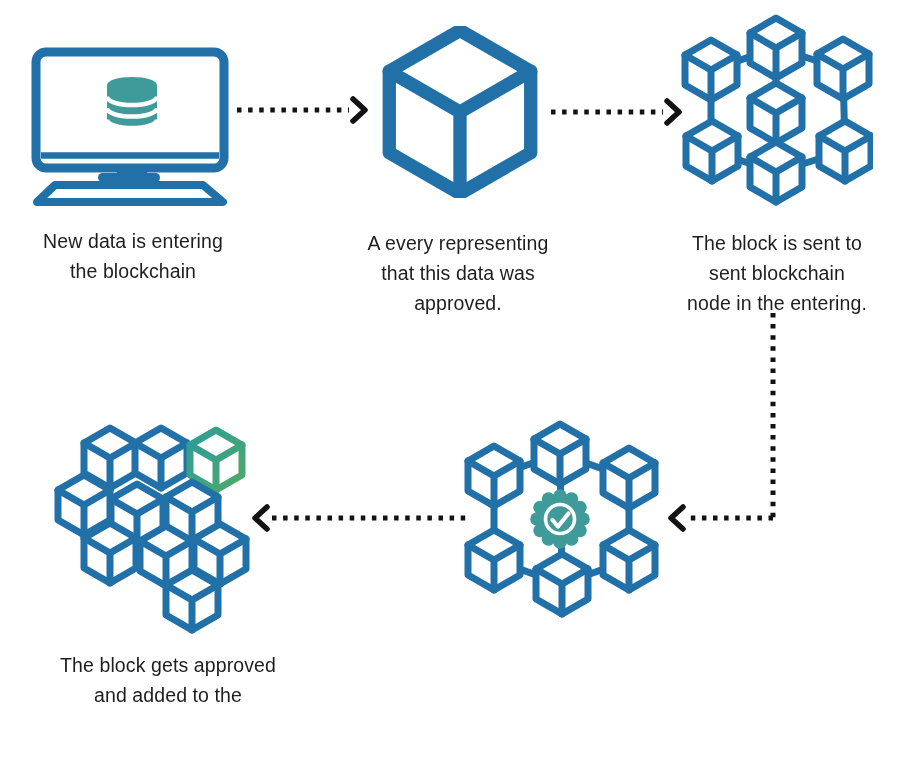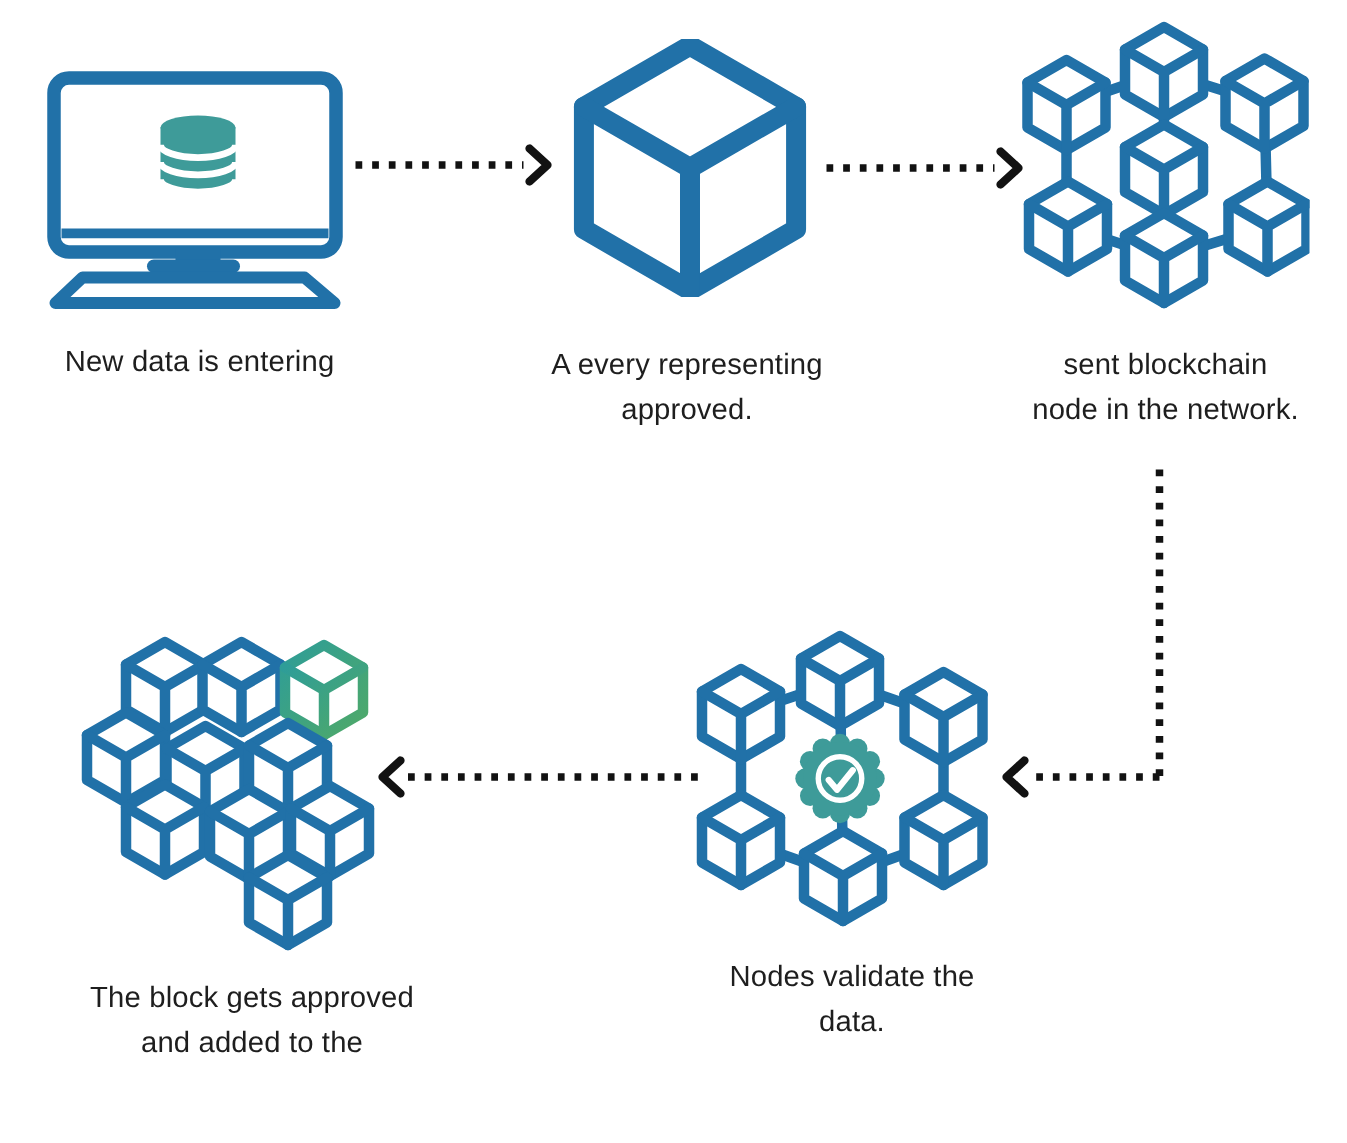--- a/index.html
+++ b/index.html
@@ -129,35 +129,34 @@
     <use href="#cube" xlink:href="#cube" x="89" y="96" class="cube-use"></use>
     <use href="#cube" xlink:href="#cube" x="144" y="94" class="cube-use"></use>
     <use href="#cube" xlink:href="#cube" x="62" y="135" class="cube-use"></use>
     <use href="#cube" xlink:href="#cube" x="118" y="138" class="cube-use"></use>
     <use href="#cube" xlink:href="#cube" x="172" y="136" class="cube-use"></use>
     <use href="#cube" xlink:href="#cube" x="144" y="182" class="cube-use"></use>
   </svg>
 
   <div class="caption" style="left:13px;top:226px;width:240px">
     <div>New data is entering</div>
+    <div>the blockchain</div>
   </div>
 
   <div class="caption" style="left:338px;top:228px;width:240px">
     <div>A every representing</div>
+    <div>that this data was</div>
     <div>approved.</div>
   </div>
 
   <div class="caption" style="left:657px;top:228px;width:240px">
+    <div>The block is sent to</div>
     <div>sent blockchain</div>
-    <div>node in the network.</div>
+    <div>node in the entering.</div>
   </div>
 
-  <div class="caption" style="left:448px;top:636px;width:240px">
-    <div>Nodes validate the</div>
-    <div>data.</div>
-  </div>
 
   <div class="caption" style="left:48px;top:650px;width:240px">
     <div>The block gets approved</div>
     <div>and added to the</div>
   </div>
 
 </div>
 
 </body></html>

